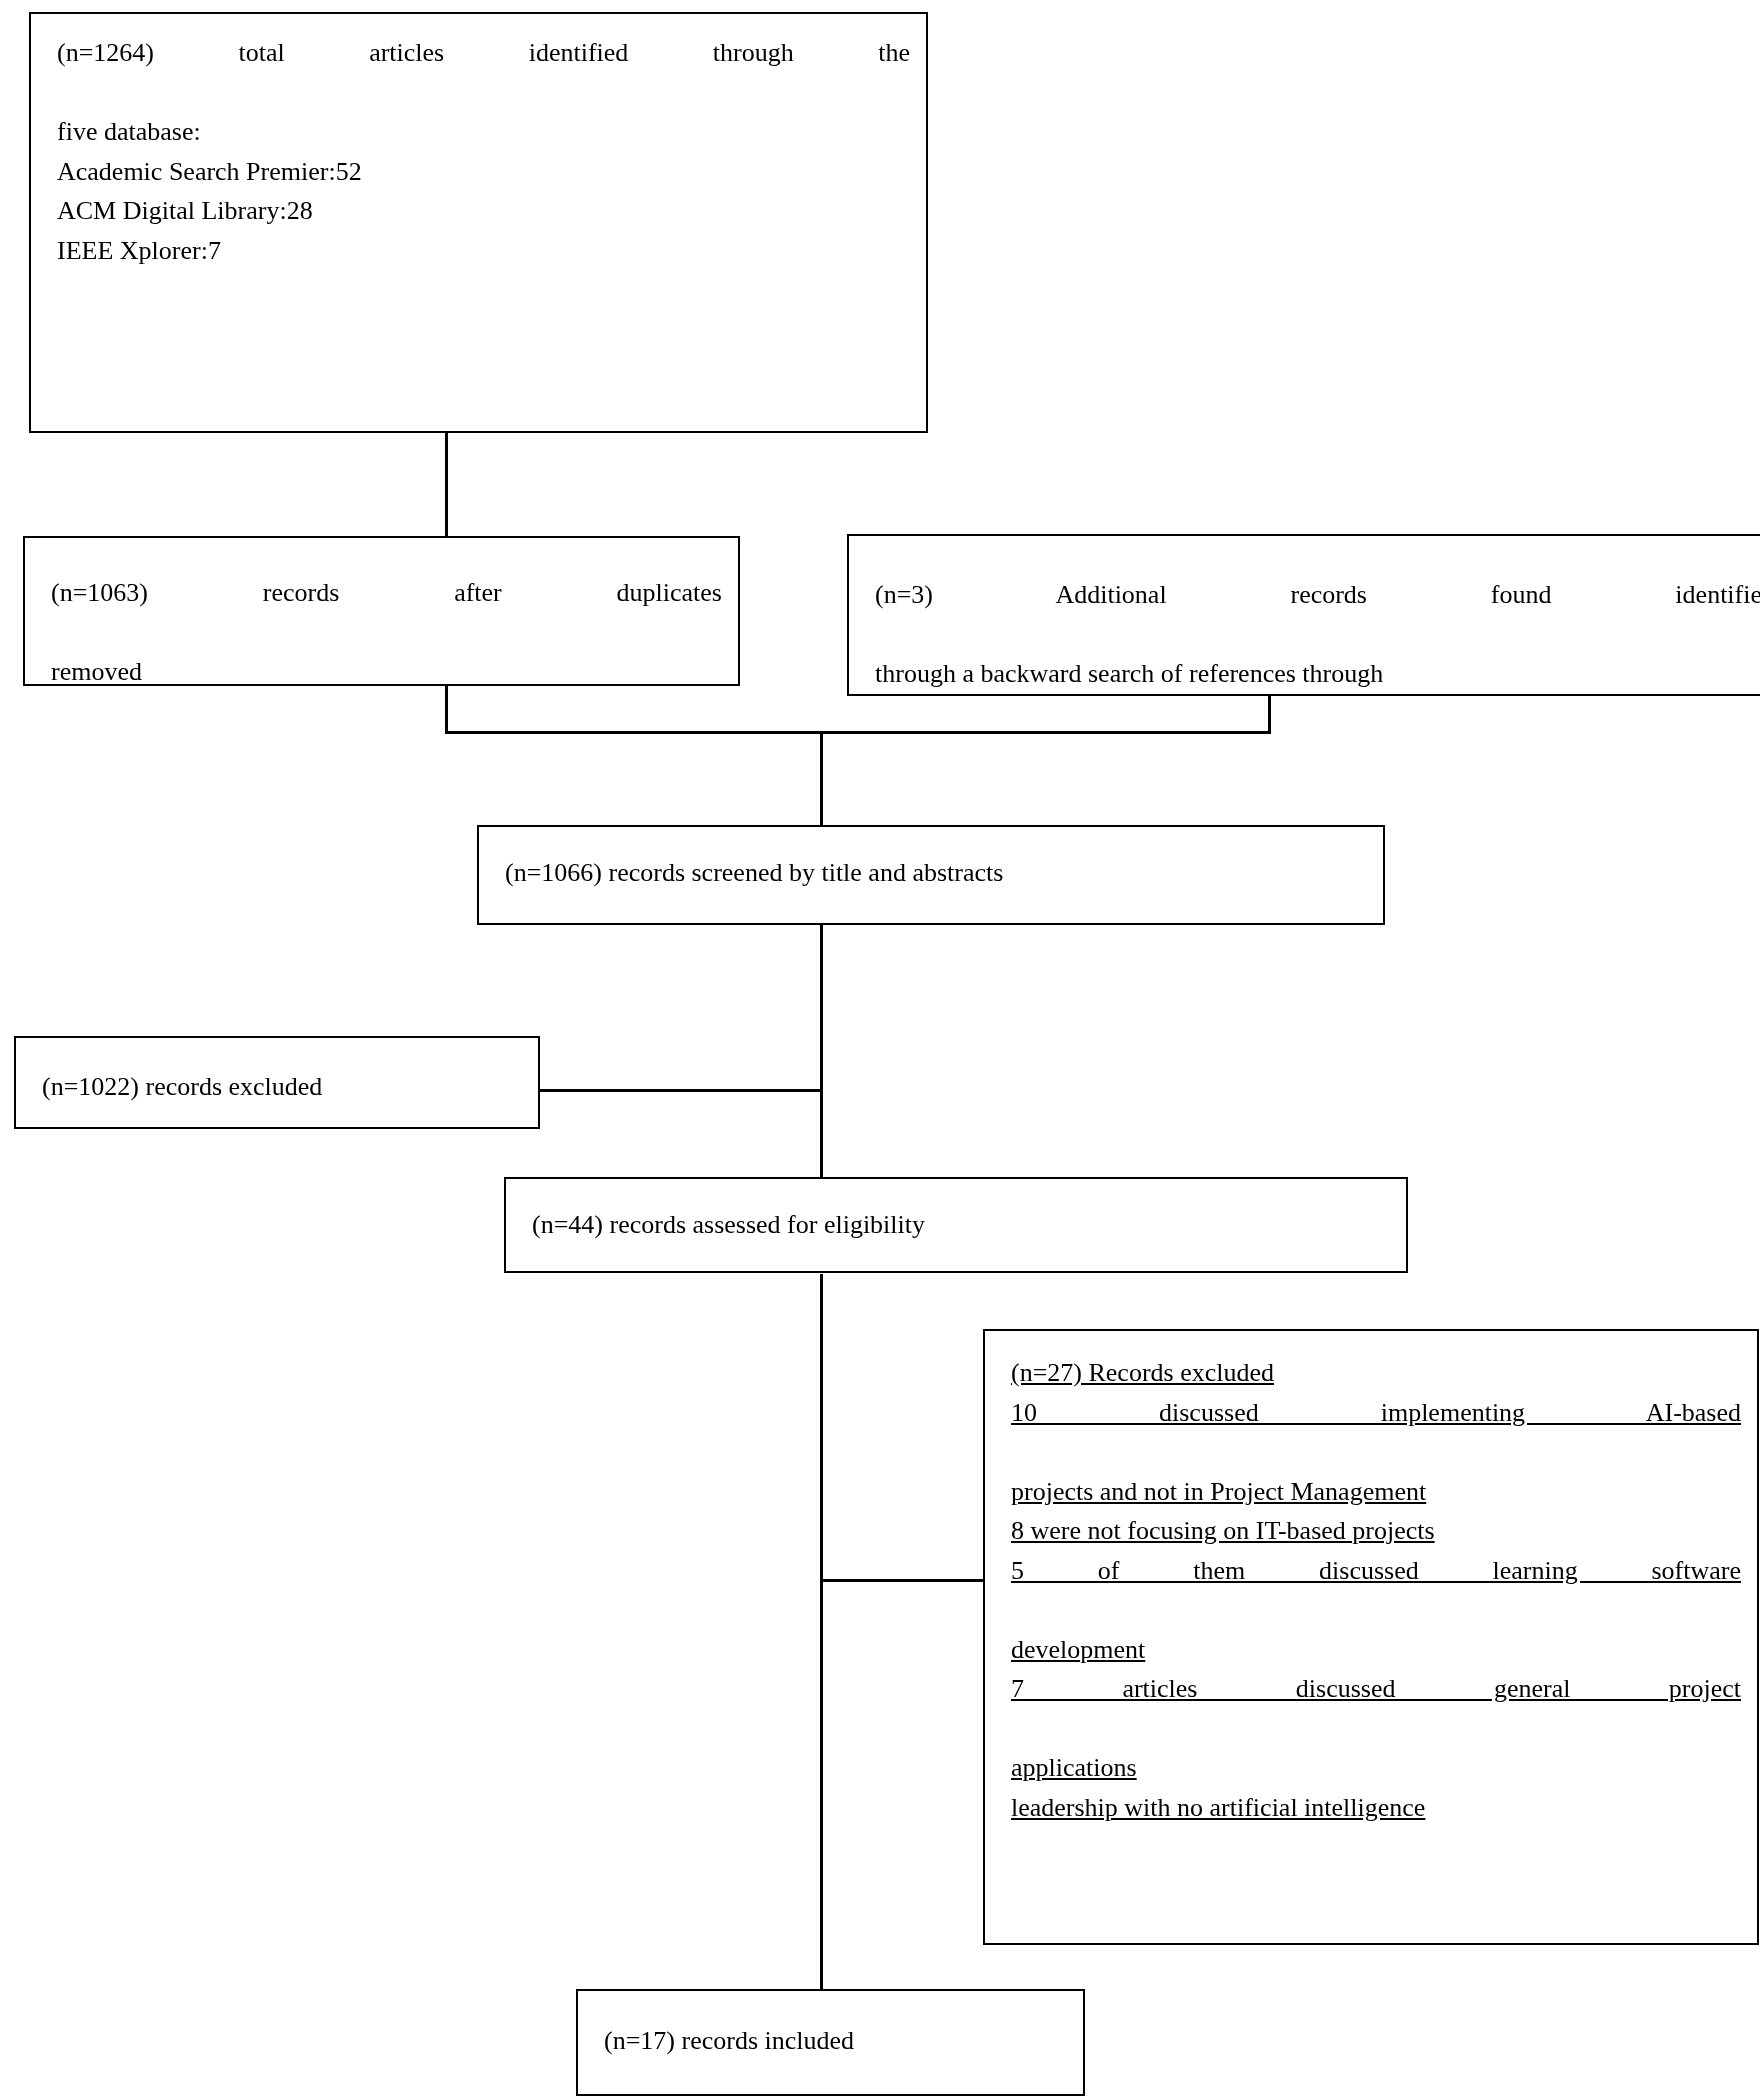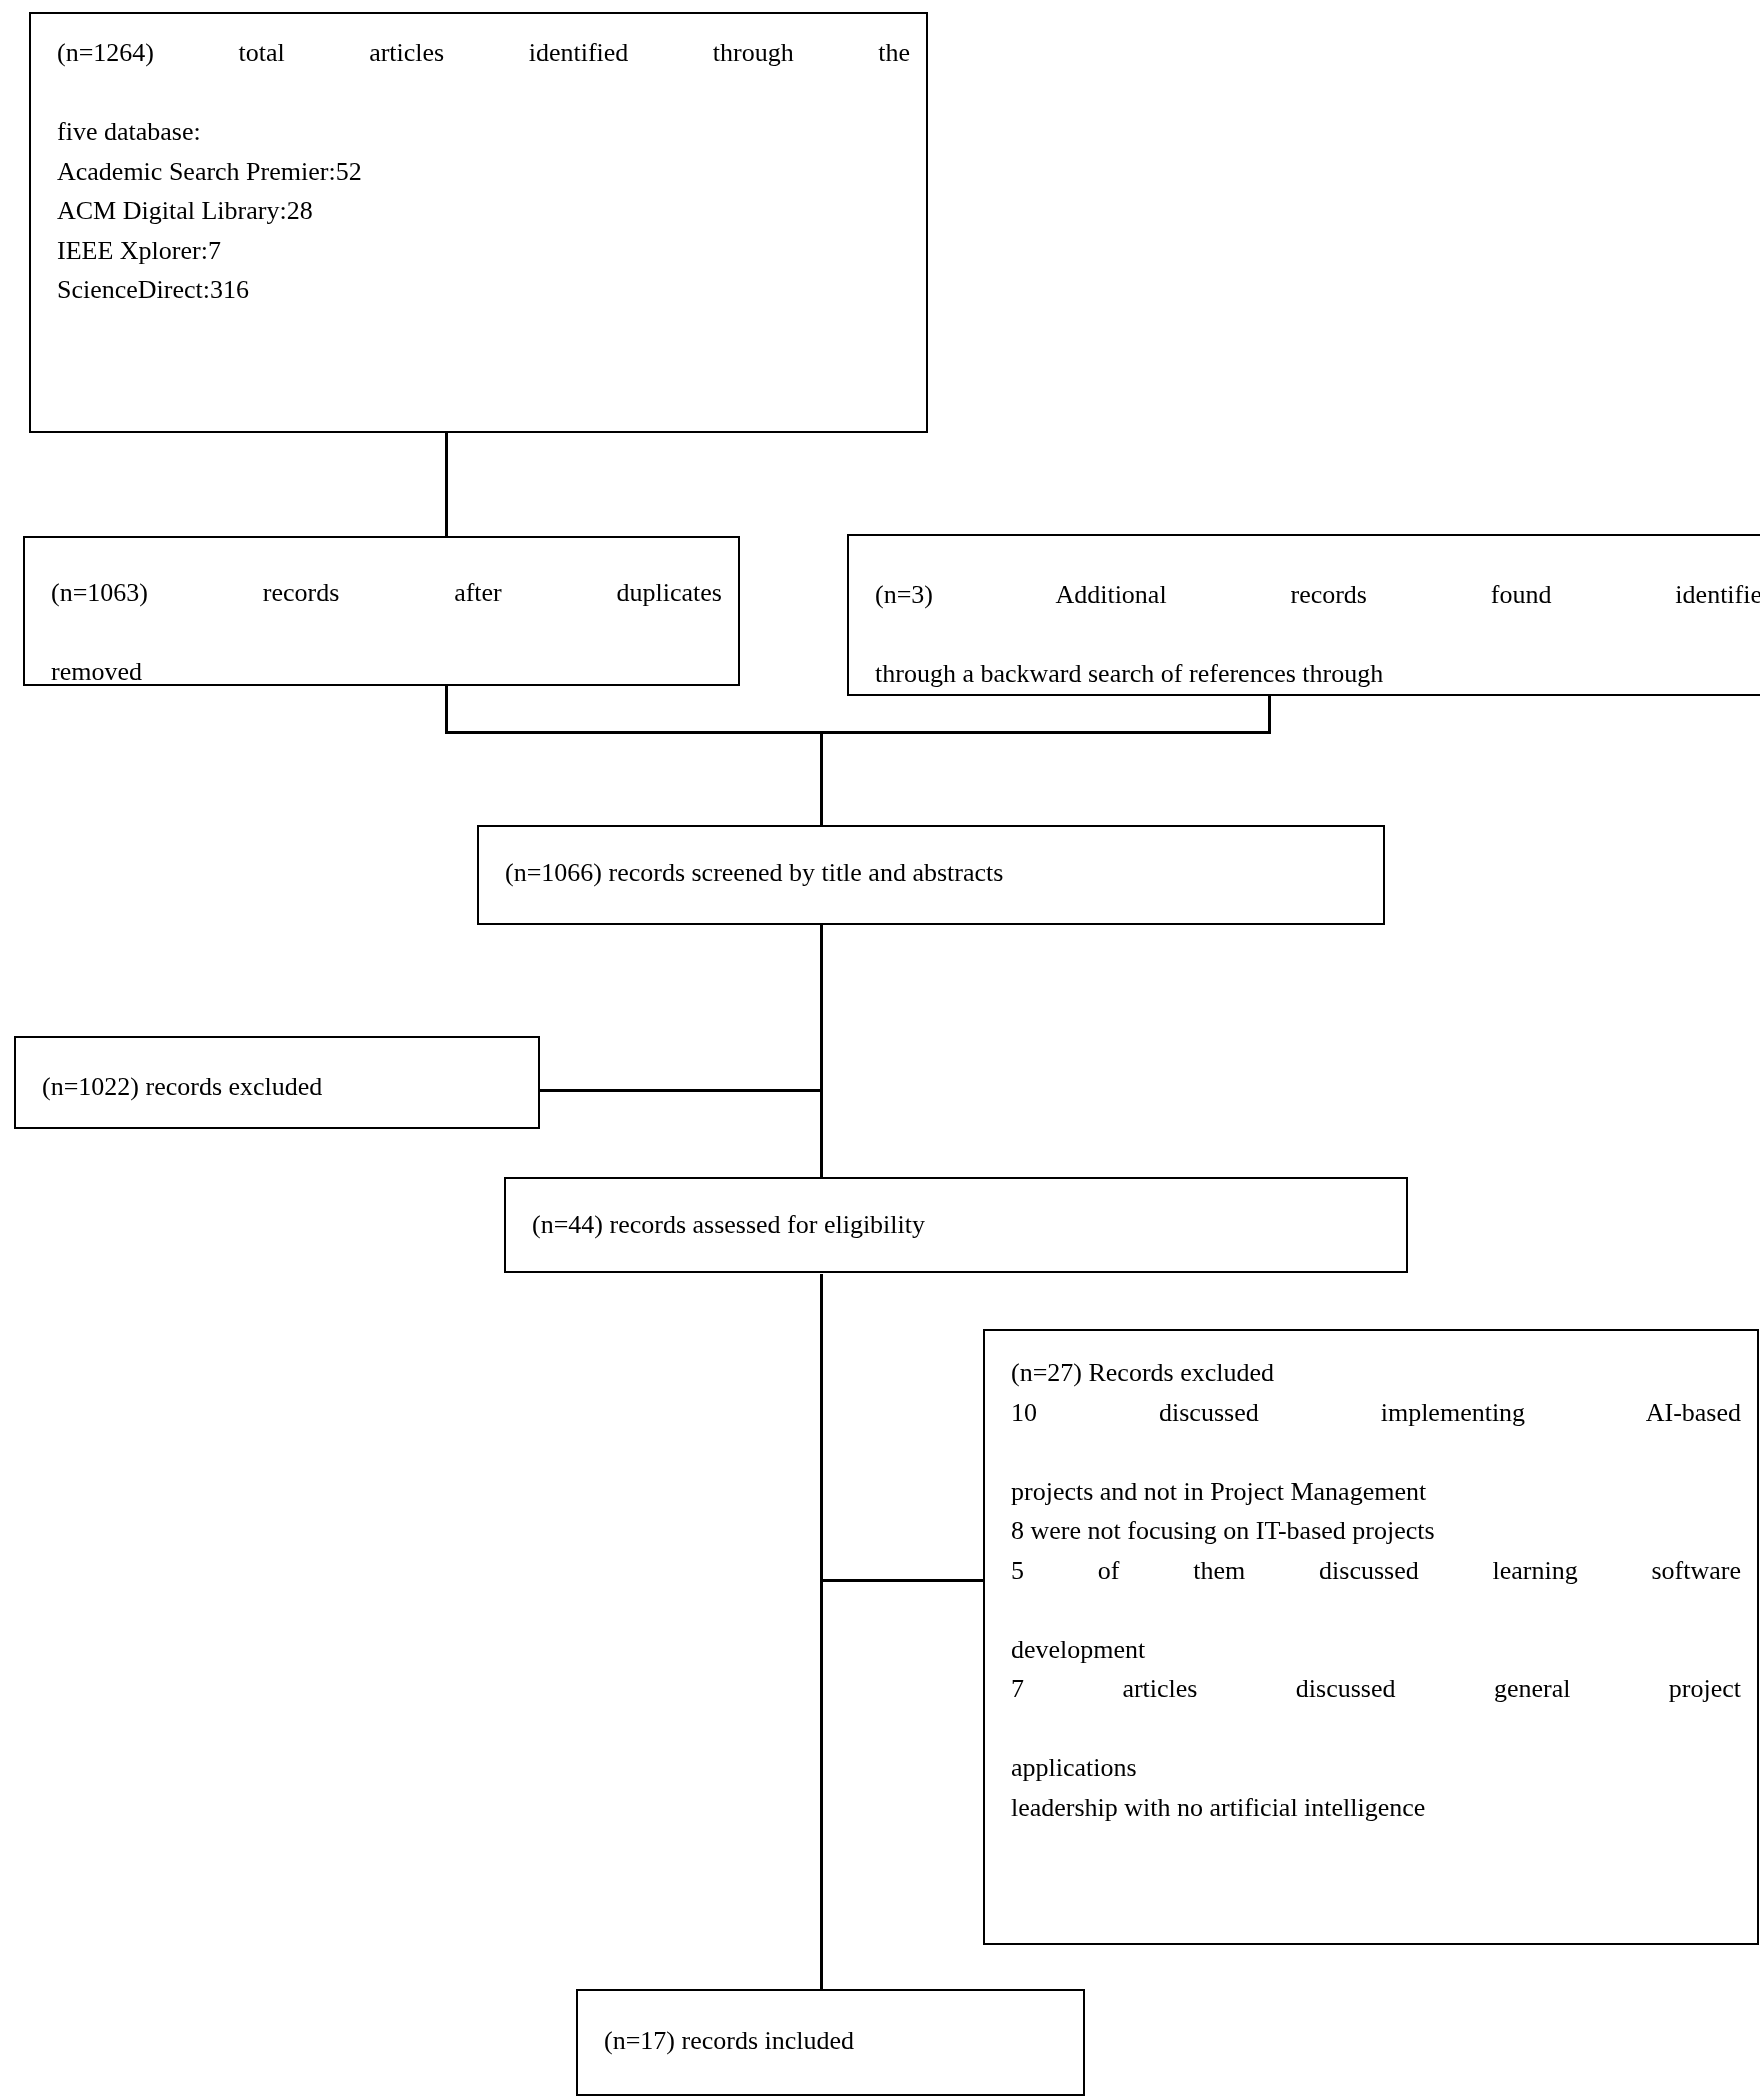--- a/index.html
+++ b/index.html
@@ -65,21 +65,21 @@
   #box-screened     { left: 477px; top: 825px; width: 908px; height: 100px; }
   #box-screened .txt { top: 17px; }
 
   #box-excluded-1022{ left: 14px;   top: 1036px; width: 526px; height: 93px; padding-left: 40px; }
   #box-excluded-1022 .txt { top: 20px; }
 
   #box-eligibility  { left: 504px; top: 1177px; width: 904px; height: 96px; }
   #box-eligibility .txt { top: 17px; }
 
   #box-excluded-27  { left: 983px; top: 1329px; width: 776px; height: 616px; }
-  #box-excluded-27 .txt { top: 13.2px; }
+  #box-excluded-27 .txt { top: 13.2px; text-decoration: underline; }
 
   #box-included     { left: 576px; top: 1989px; width: 509px; height: 107px; }
   #box-included .txt { top: 21px; }
 
   
   .conn {
     position: absolute;
     background: #000000;
     z-index: 1;
   }
@@ -119,21 +119,20 @@
 
   <div class="conn h" id="conn-excluded27-stem"></div>
 
   <div class="node" id="box-identified">
     <div class="txt">
       <span class="line just">(n=1264) total articles identified through the</span>
       <span class="line last">five database:</span>
       <span class="line last">Academic Search Premier:52</span>
       <span class="line last">ACM Digital Library:28</span>
       <span class="line last">IEEE Xplorer:7</span>
-      <span class="line last">ScienceDirect:316</span>
     </div>
   </div>
 
   <div class="node" id="box-duplicates">
     <div class="txt">
       <span class="line just">(n=1063) records after duplicates</span>
       <span class="line last">removed</span>
     </div>
   </div>
 

